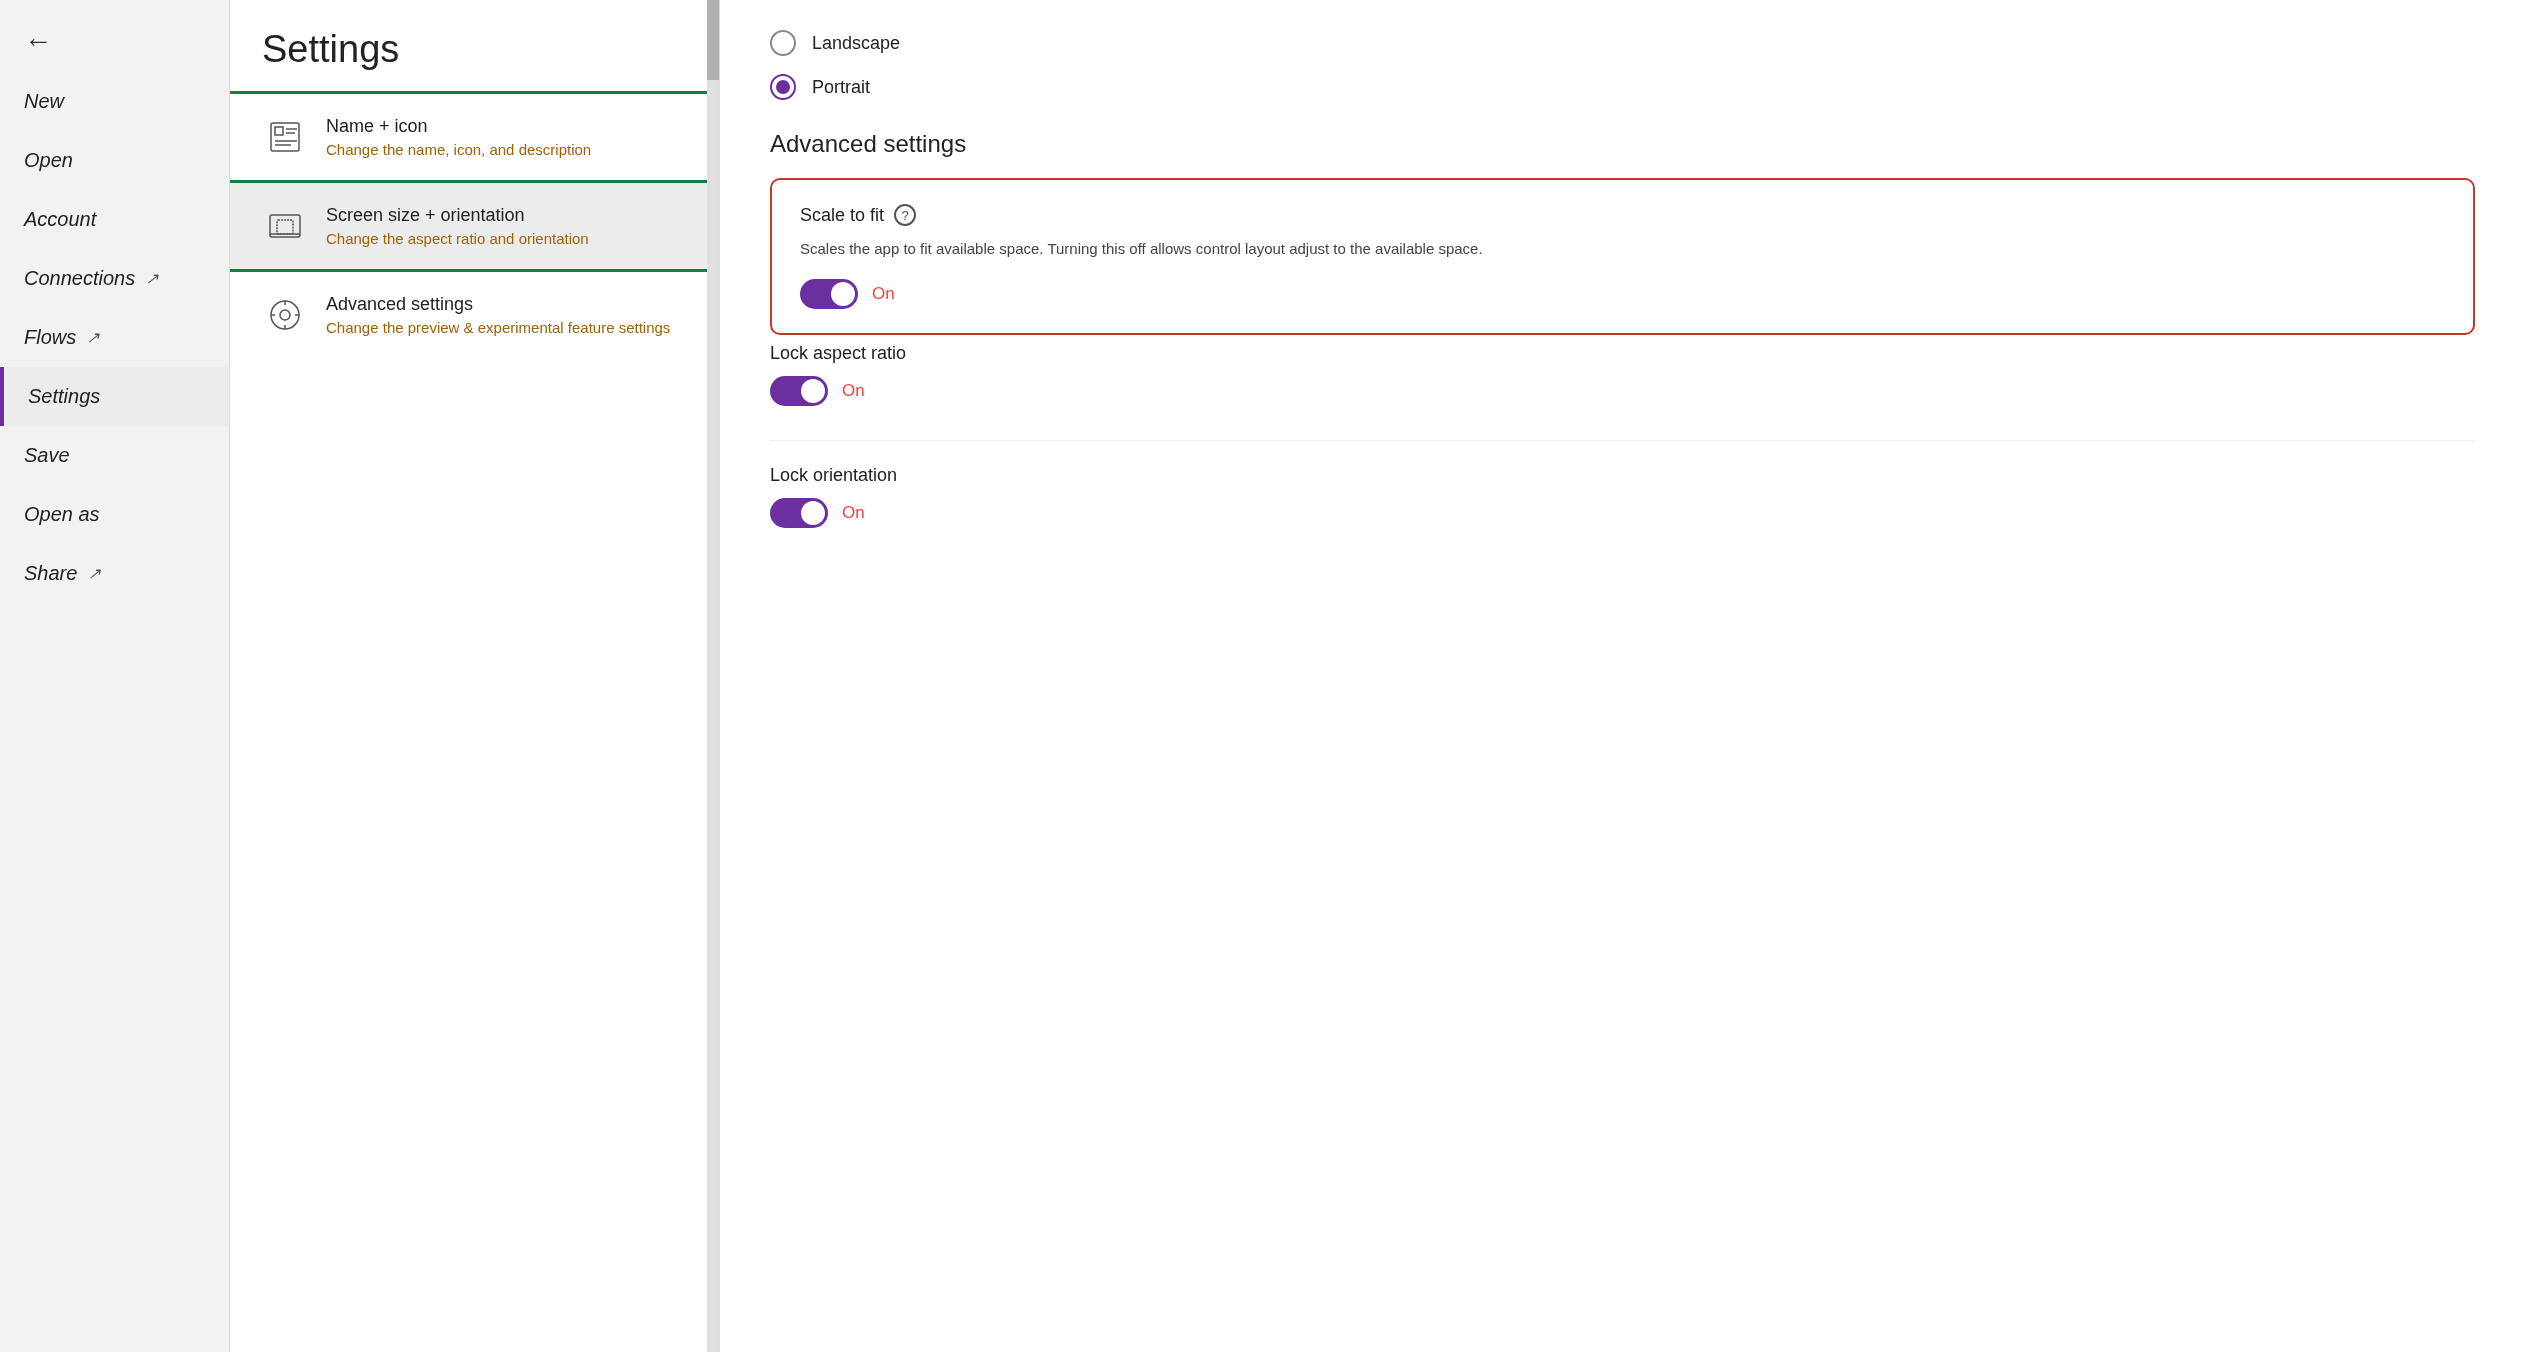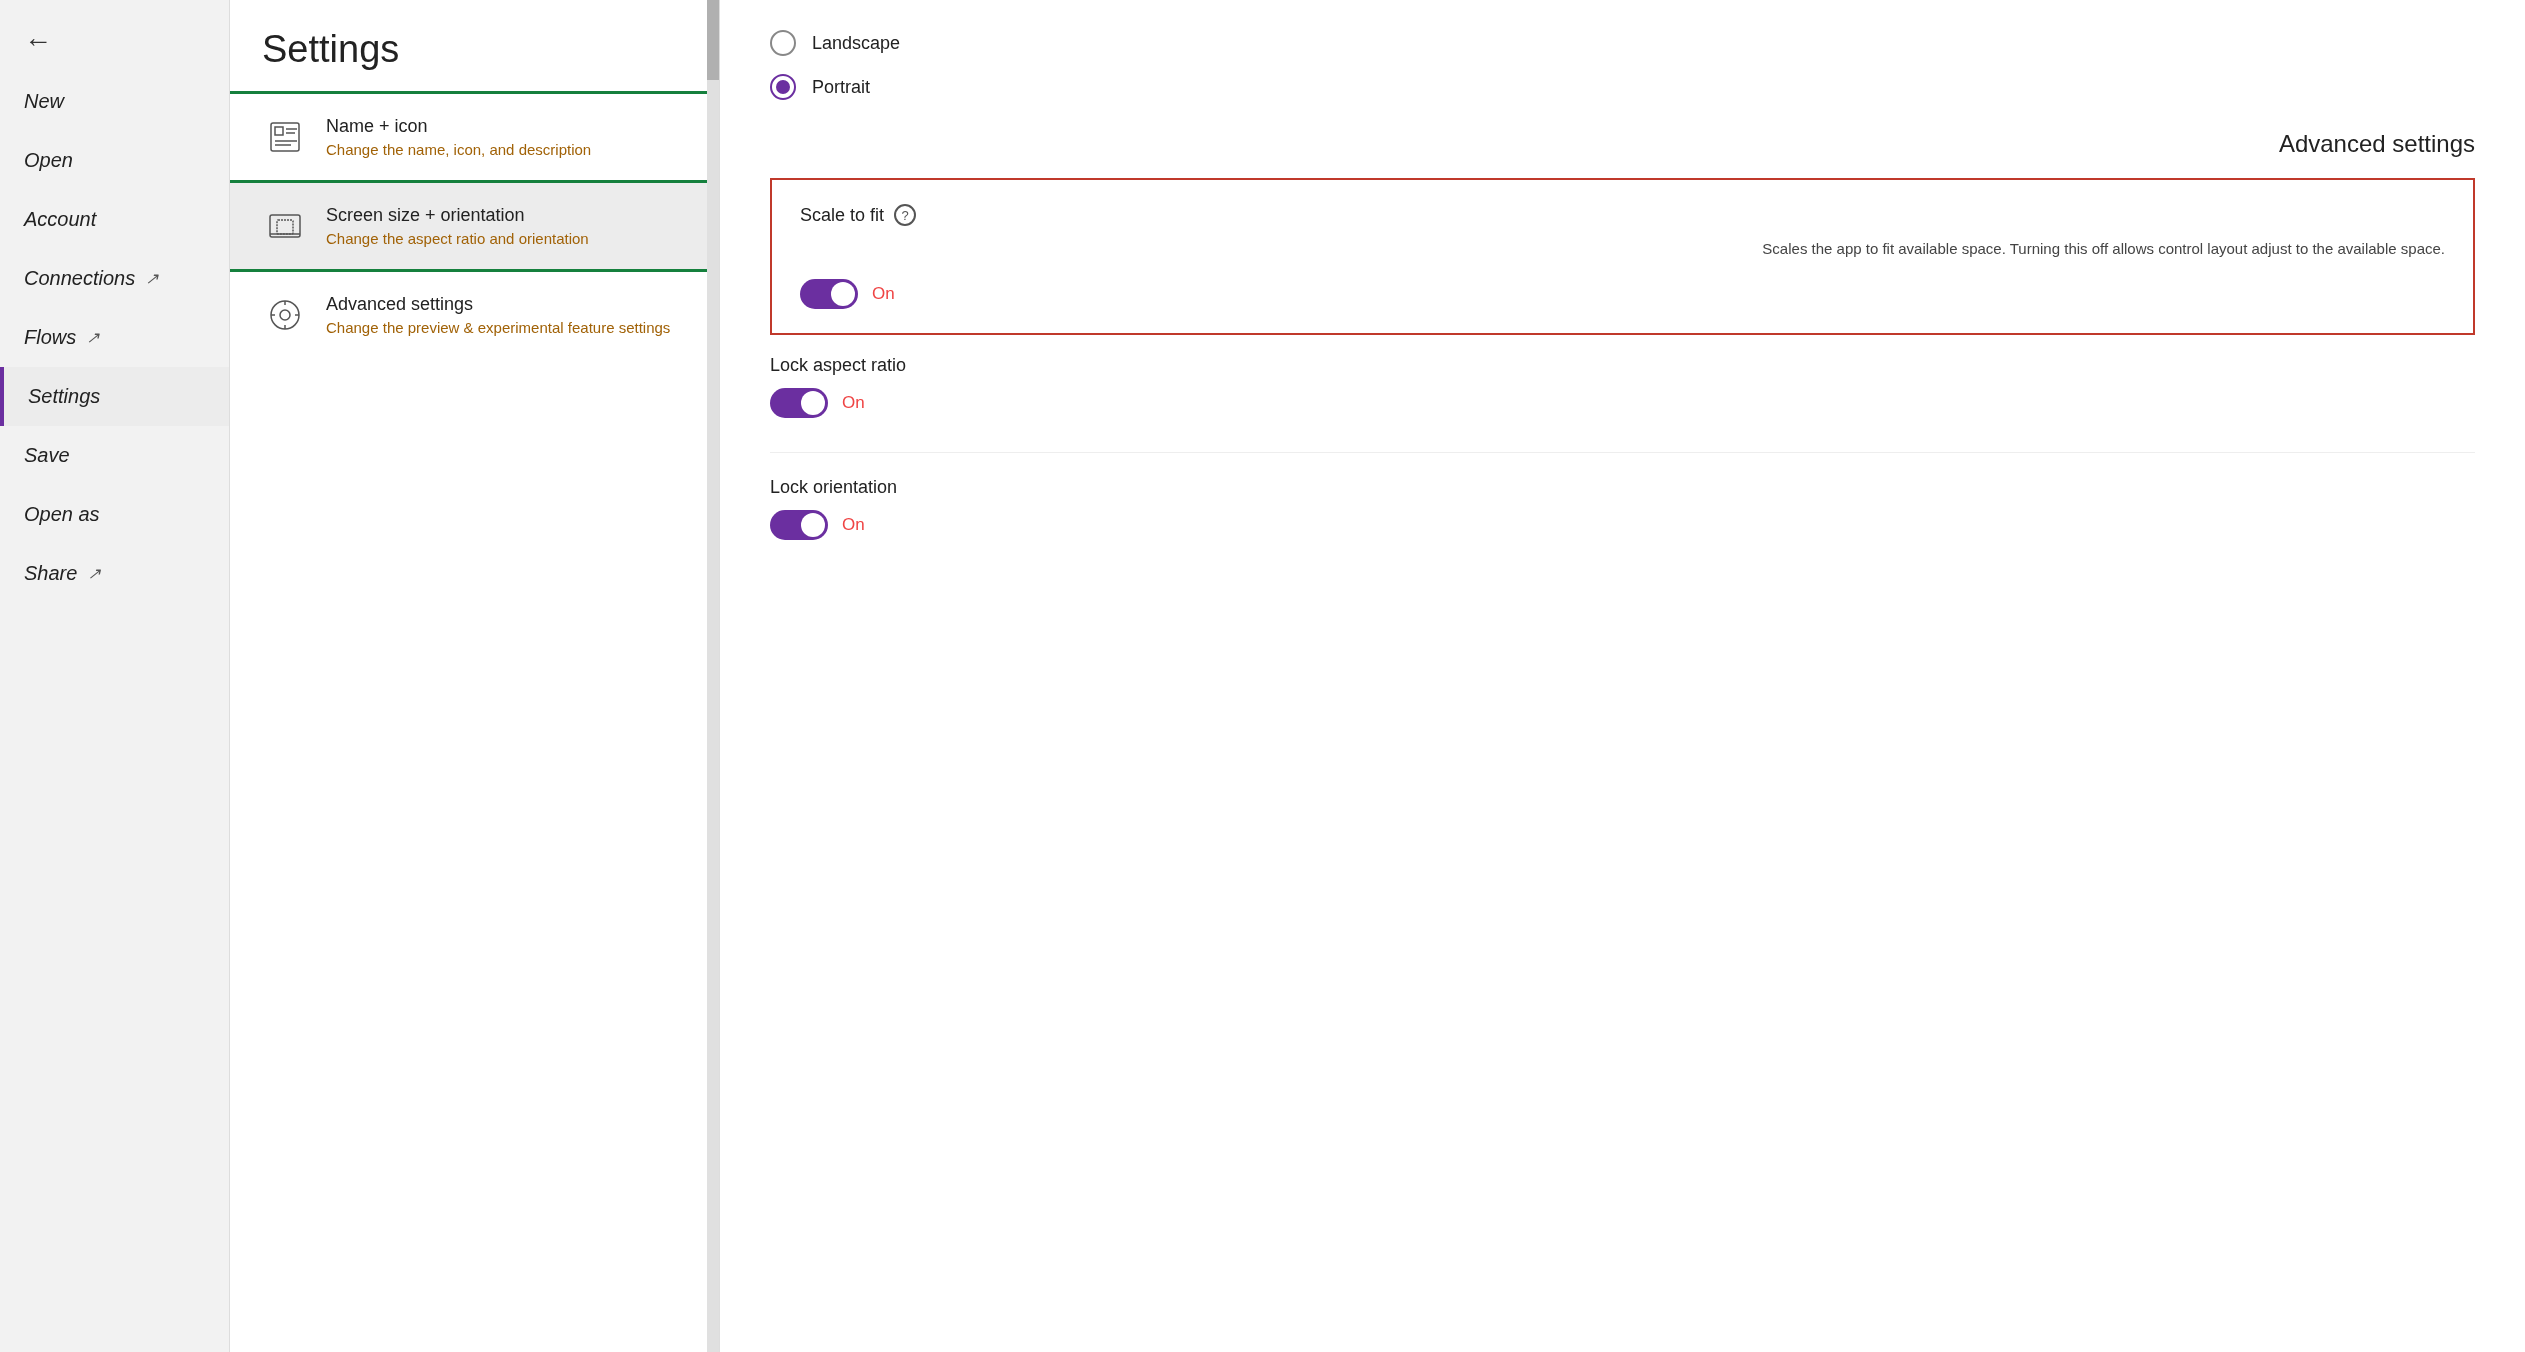--- a/index.html
+++ b/index.html
@@ -122,21 +122,20 @@
       font-size: 15px;
       color: #a16207;
     }
 
     
     .content-panel {
       flex: 1;
       background: #fff;
       overflow-y: auto;
       padding: 30px 50px;
-      text-align: right;
     }
 
     .orientation-section {
       margin-bottom: 30px;
     }
 
     .radio-option {
       display: flex;
       align-items: center;
       gap: 16px;
@@ -174,23 +173,23 @@
 
     .section-title {
       font-size: 24px;
       font-weight: 300;
       color: #222;
       margin-bottom: 20px;
     }
 
     .setting-card {
       border: 2px solid #c0392b;
-      border-radius: 0;
+      border-radius: 10px;
       padding: 24px 28px;
-      margin-bottom: 20px;
+      margin-bottom: 8px;
     }
 
     .setting-card-plain {
       padding: 0 0 24px 0;
       margin-bottom: 10px;
     }
 
     .setting-name {
       font-size: 18px;
       color: #222;

